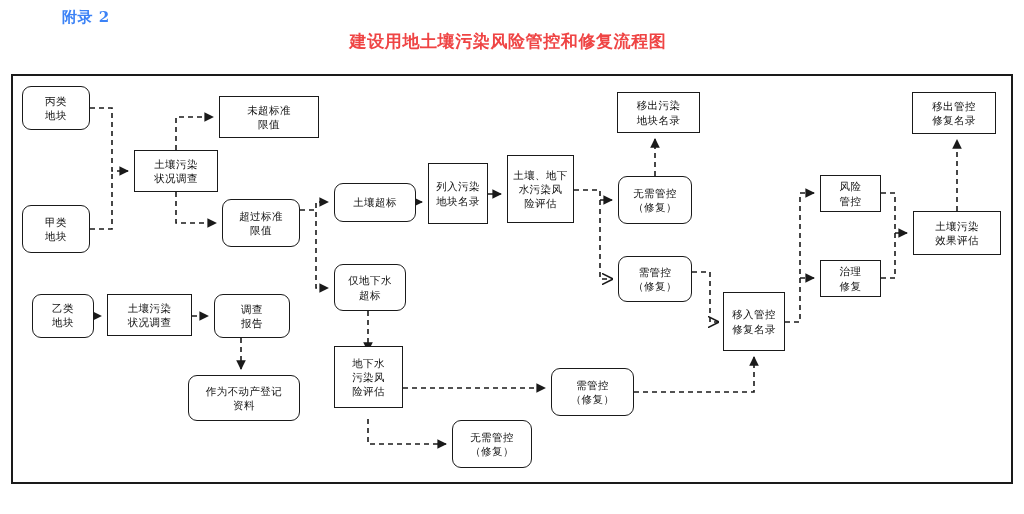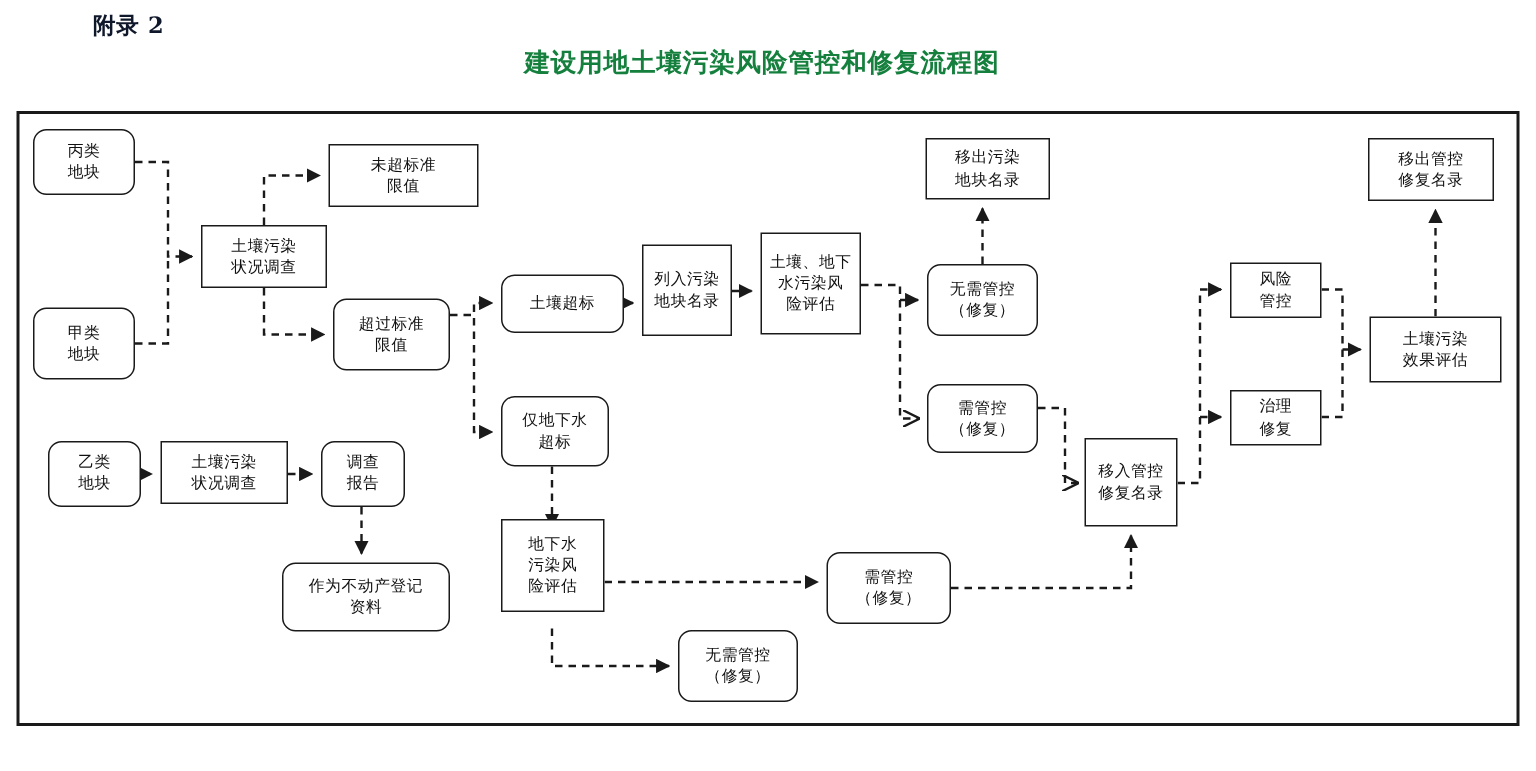--- a/index.html
+++ b/index.html
@@ -14,33 +14,33 @@
     font-family: "DejaVu Sans", "Liberation Sans", sans-serif;
     overflow: hidden;
   }
   #appendix-label {
     position: absolute;
     left: 62px;
     top: 8px;
     font-family: "DejaVu Serif", "Liberation Serif", serif;
     font-size: 15px;
     font-weight: 700;
-    color: #0f172a;
+    color: #3b82f6;
     letter-spacing: 0.5px;
   }
   #doc-title {
     position: absolute;
     left: 0;
     top: 30px;
     width: 1016px;
     text-align: center;
     font-family: "DejaVu Serif", "Liberation Serif", serif;
     font-size: 17px;
     font-weight: 700;
-    color: #15803d;
+    color: #ef4444;
     letter-spacing: 0.6px;
   }
   #chart-frame {
     position: absolute;
     left: 11px;
     top: 74px;
     width: 1002px;
     height: 410px;
     border: 2px solid #1a1a1a;
     box-sizing: border-box;
@@ -180,21 +180,21 @@
     <div class="node rect" style="left: 820px; top: 260px; width: 61px; height: 37px;">治理
 修复</div>
     <div class="node rect" style="left: 913px; top: 211px; width: 88px; height: 44px;">土壤污染
 效果评估</div>
     <div class="node rect" style="left: 912px; top: 92px; width: 84px; height: 42px;">移出管控
 修复名录</div>
     <div class="node rounded" style="left: 32px; top: 294px; width: 62px; height: 44px; font-family: Liberation Serif, serif;">乙类
 地块</div>
     <div class="node rect" style="left: 107px; top: 294px; width: 85px; height: 42px;">土壤污染
 状况调查</div>
-    <div class="node rounded" style="left: 214px; top: 294px; width: 56px; height: 44px; font-family: Liberation Mono, monospace;">调查
+    <div class="node rounded" style="left: 214px; top: 294px; width: 76px; height: 44px;">调查
 报告</div>
     <div class="node rounded" style="left: 188px; top: 375px; width: 112px; height: 46px;">作为不动产登记
 资料</div>
     <div class="node rect" style="left: 334px; top: 346px; width: 69px; height: 62px;">地下水
 污染风
 险评估</div>
     <div class="node rounded" style="left: 551px; top: 368px; width: 83px; height: 48px;">需管控
 （修复）</div>
     <div class="node rounded" style="left: 452px; top: 420px; width: 80px; height: 48px;">无需管控
 （修复）</div>

